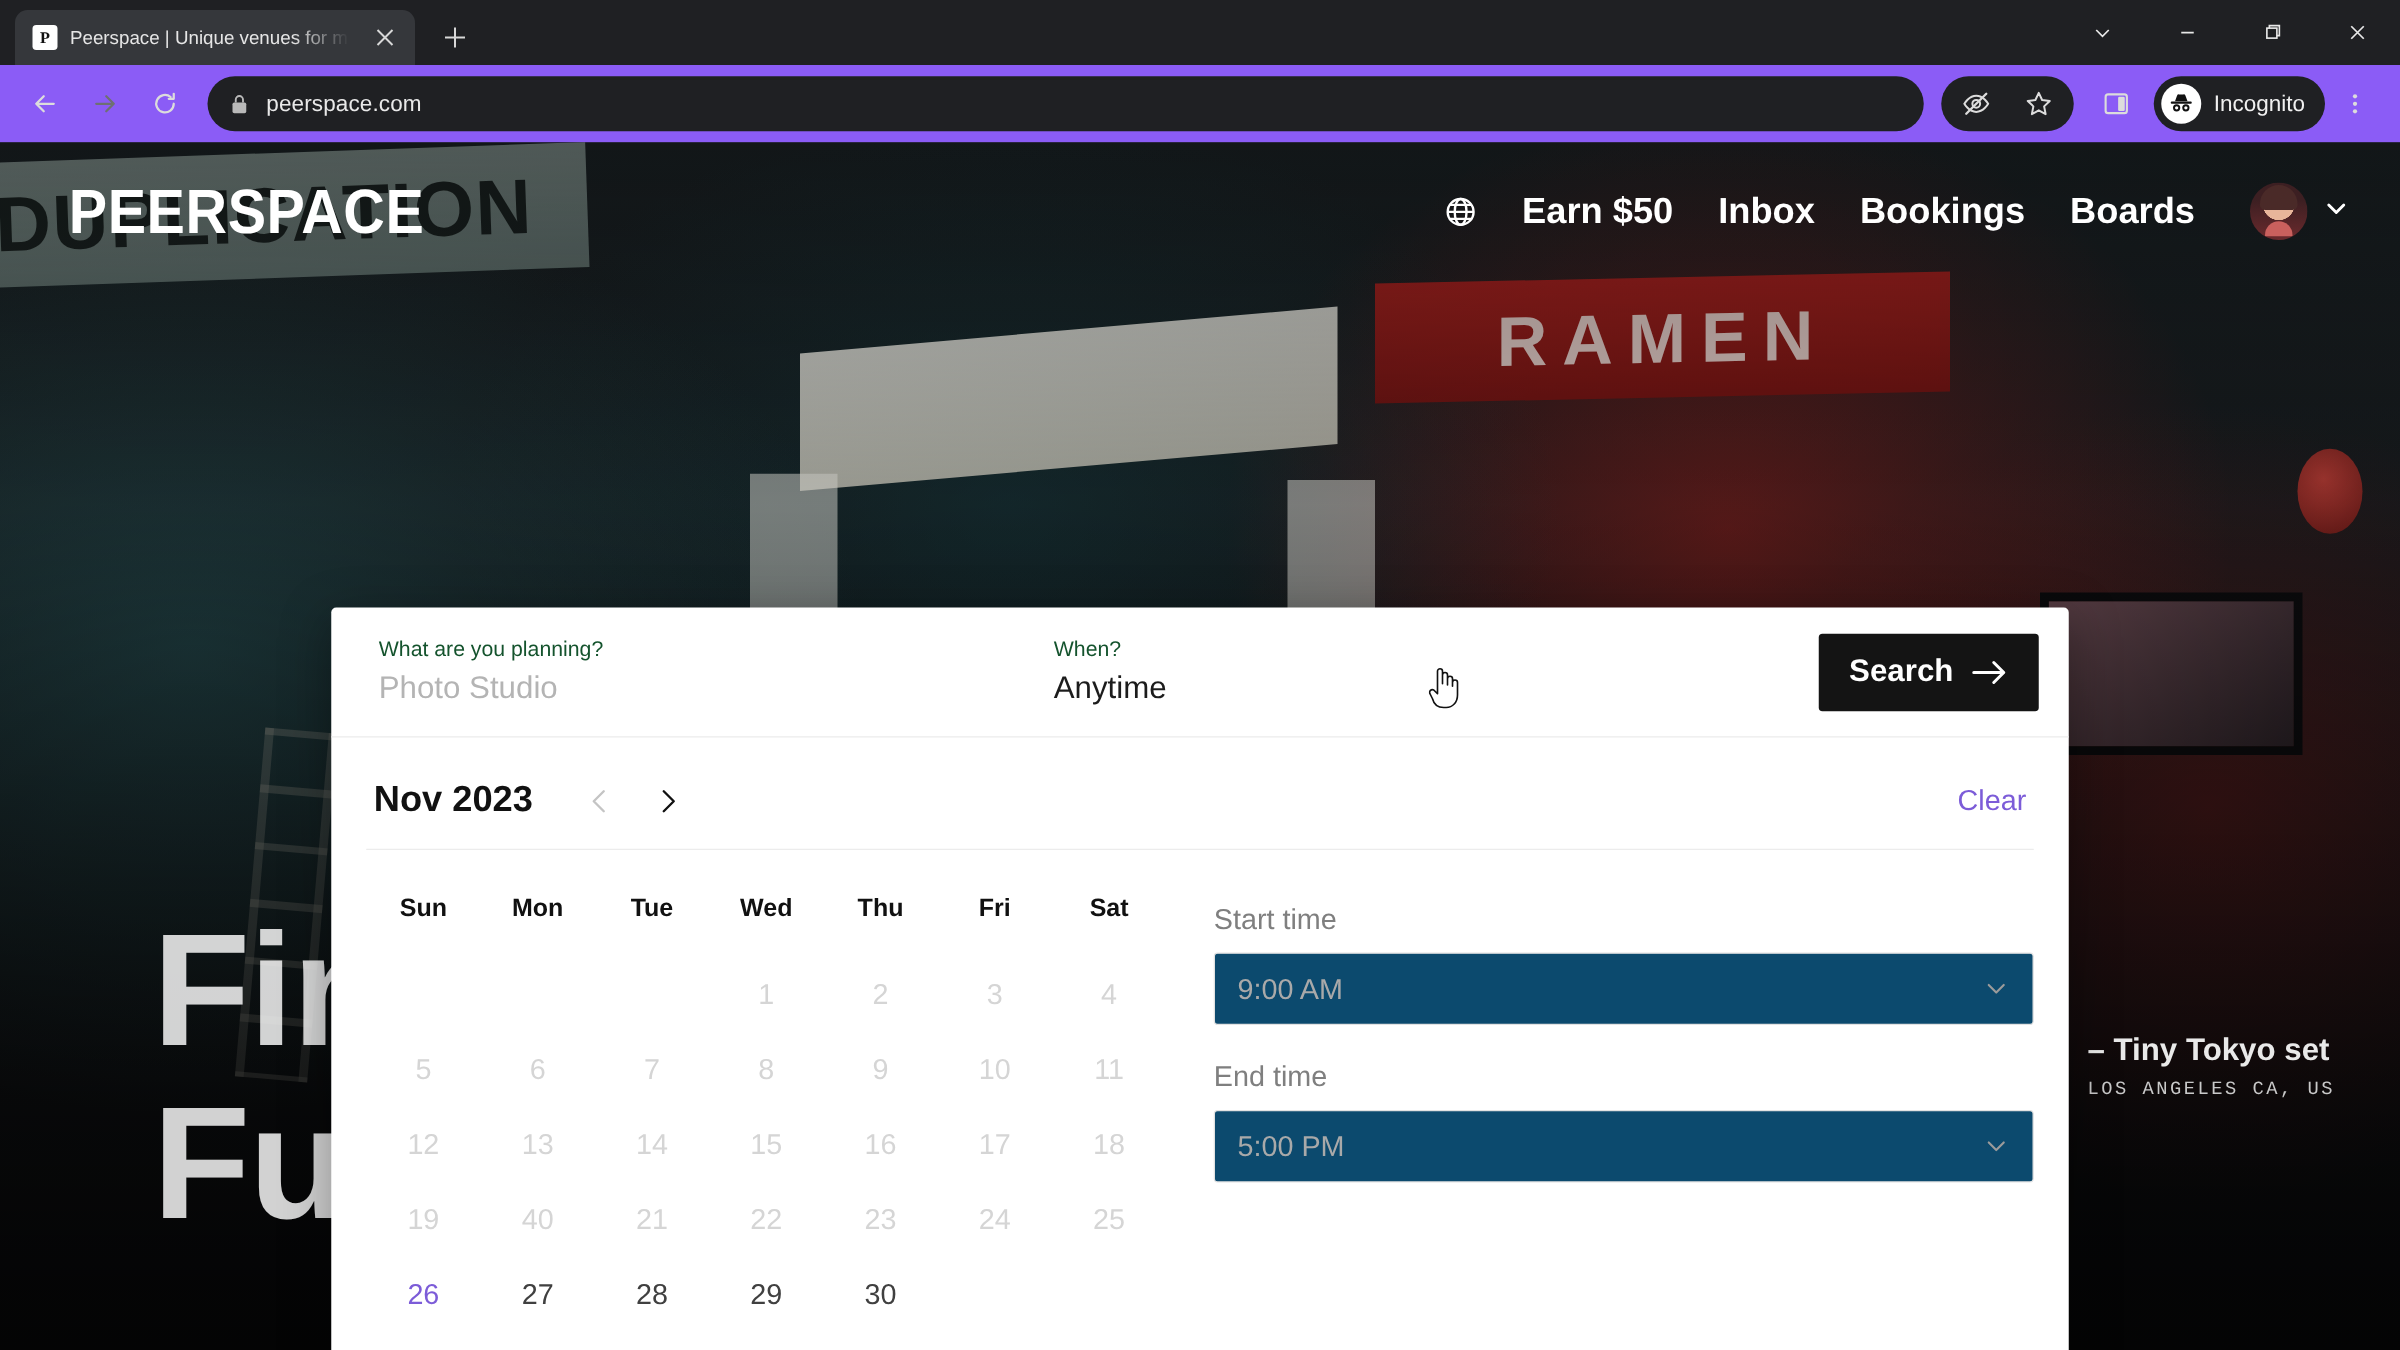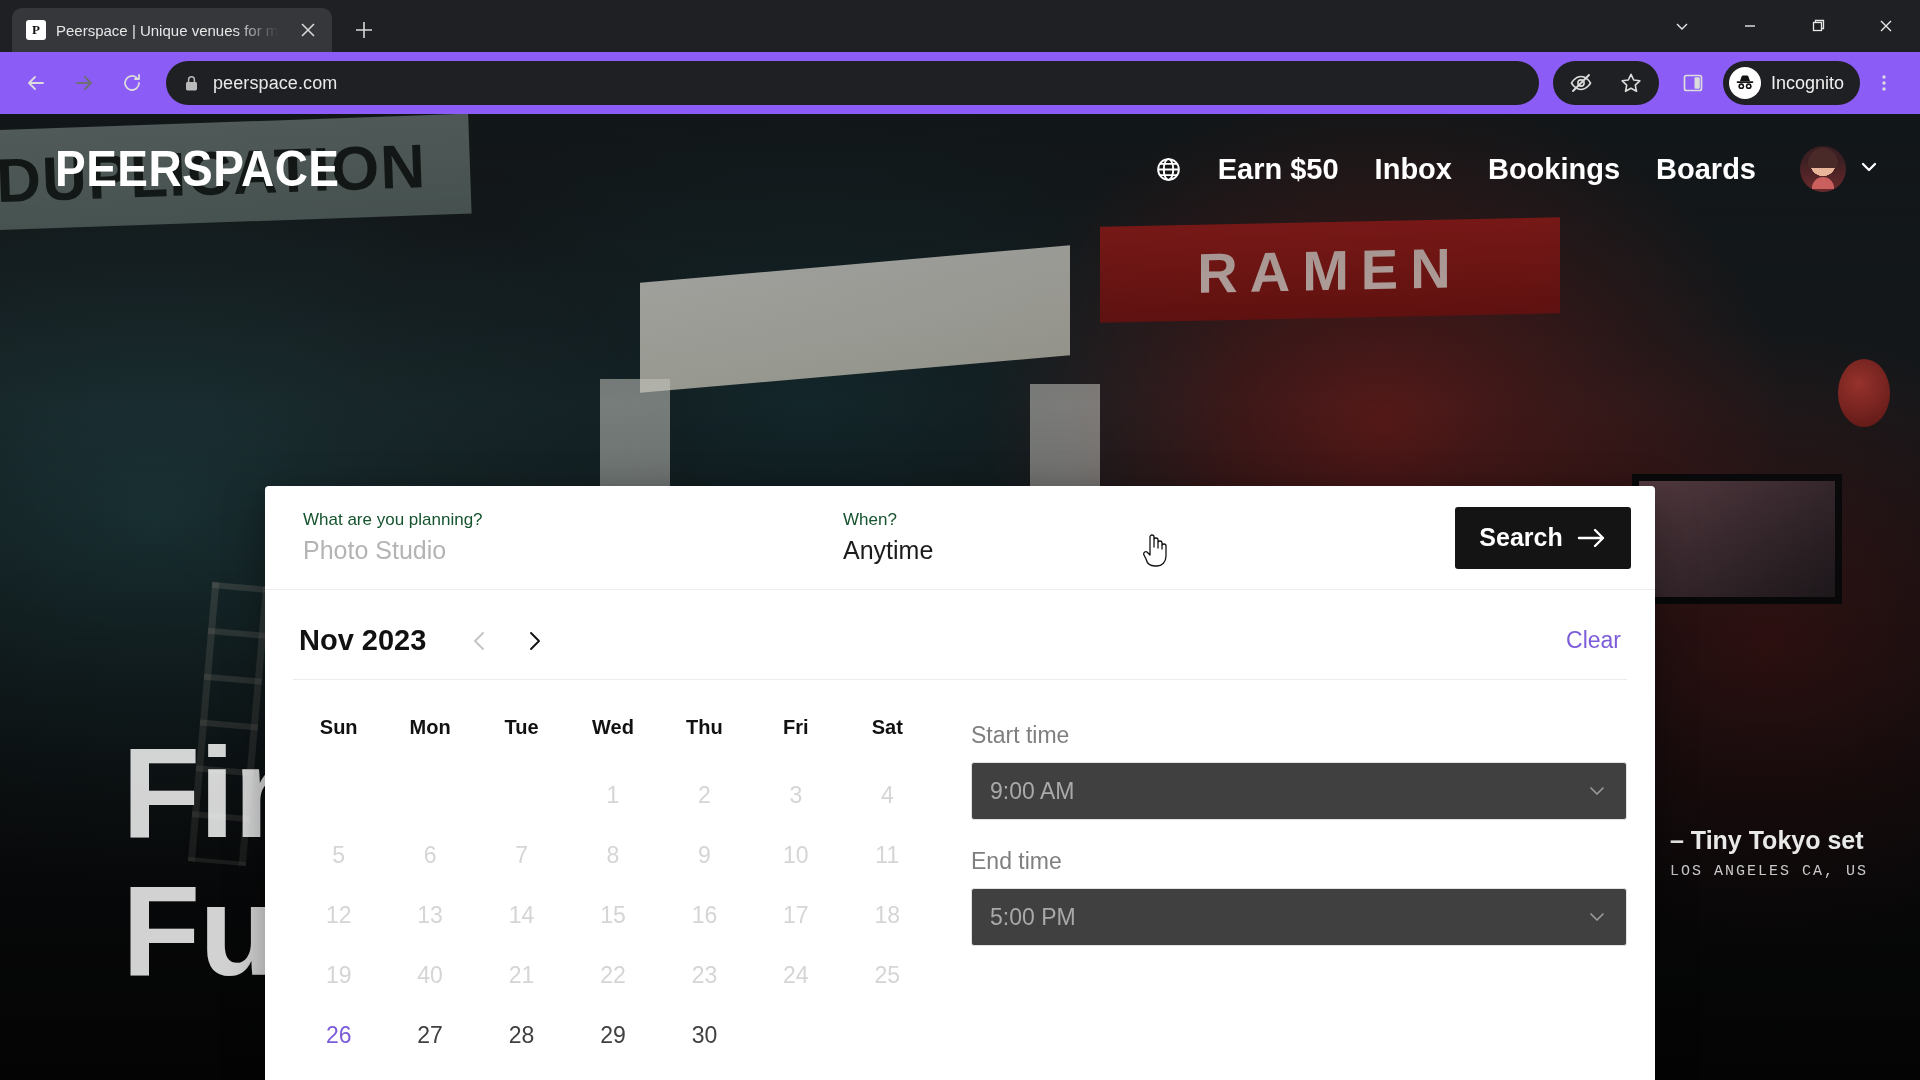--- a/index.html
+++ b/index.html
@@ -254,21 +254,21 @@
   }
   .day.disabled { color: #d5d5d5; cursor: default; }
   .day.today { color: #7c5cd8; }
   .day.empty { cursor: default; }
 
   .times { flex: 1; padding-left: 18px; padding-top: 14px; }
   .time-label { color: #7f7f7f; font-size: 23px; margin-bottom: 13px; }
   .time-select {
     height: 58px; border: 1px solid #e2e2e2; border-radius: 3px;
     display: flex; align-items: center; padding: 0 18px;
-    color: #a9a9a9; font-size: 23px; cursor: pointer; background: #404040;
+    color: #a9a9a9; font-size: 23px; cursor: pointer; background: #0c4a6e;
   }
   .time-select .chev { margin-left: auto; color: #9a9a9a; display: flex; }
   .time-gap { height: 28px; }
 
   
   .cursor { position: absolute; left: 1143px; top: 420px; z-index: 20; pointer-events: none; }
 </style>
 </head>
 <body>
 

